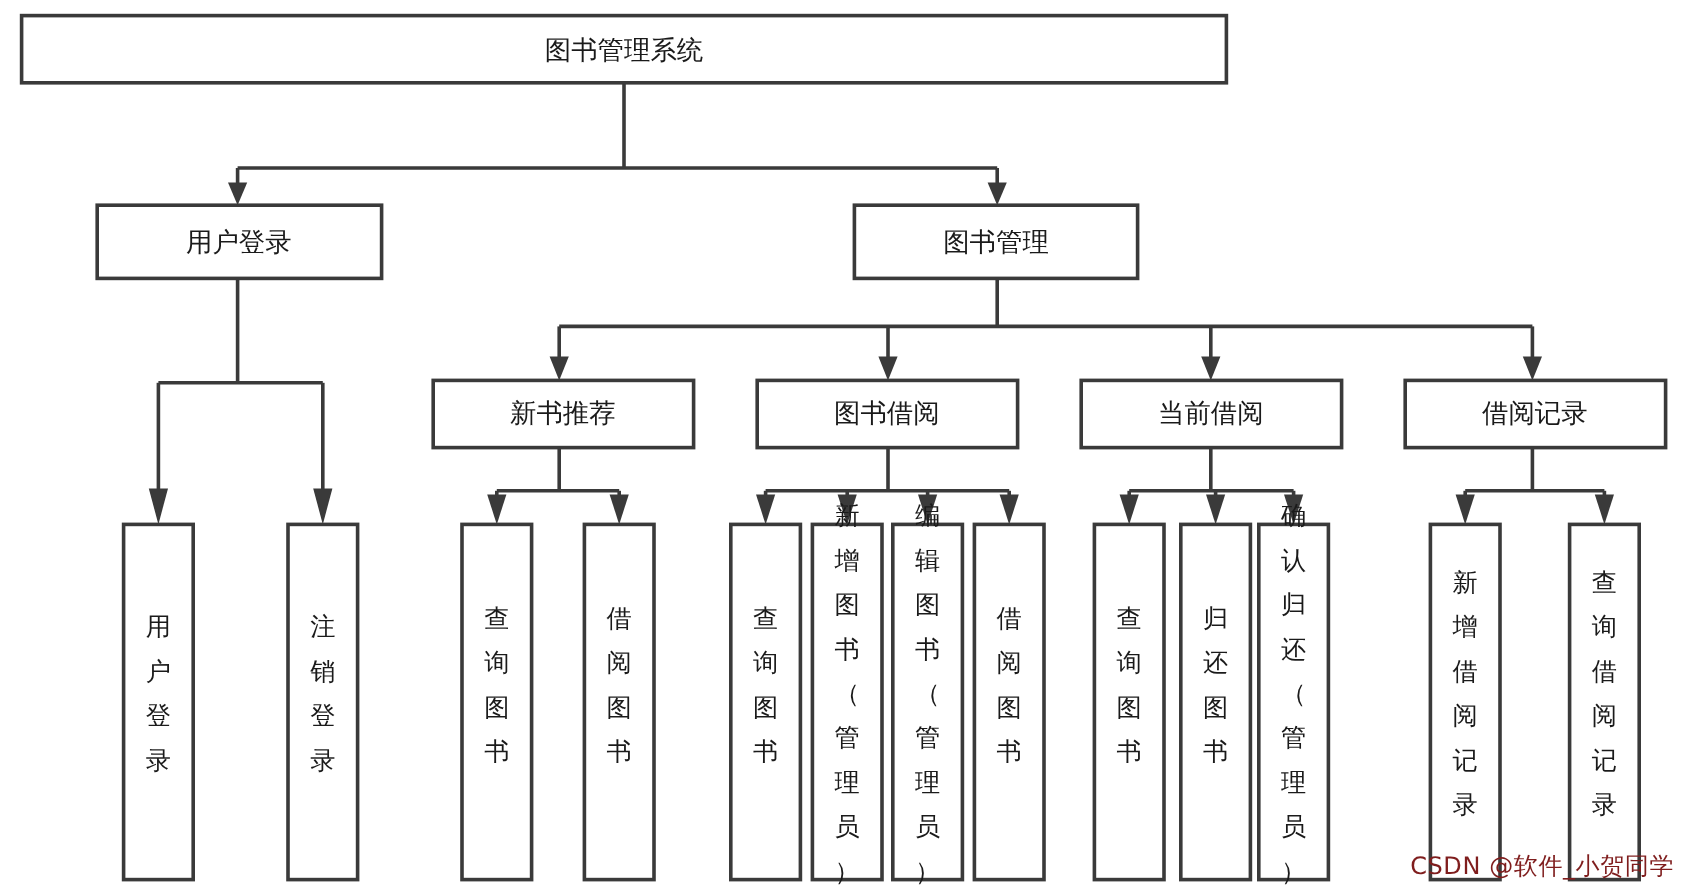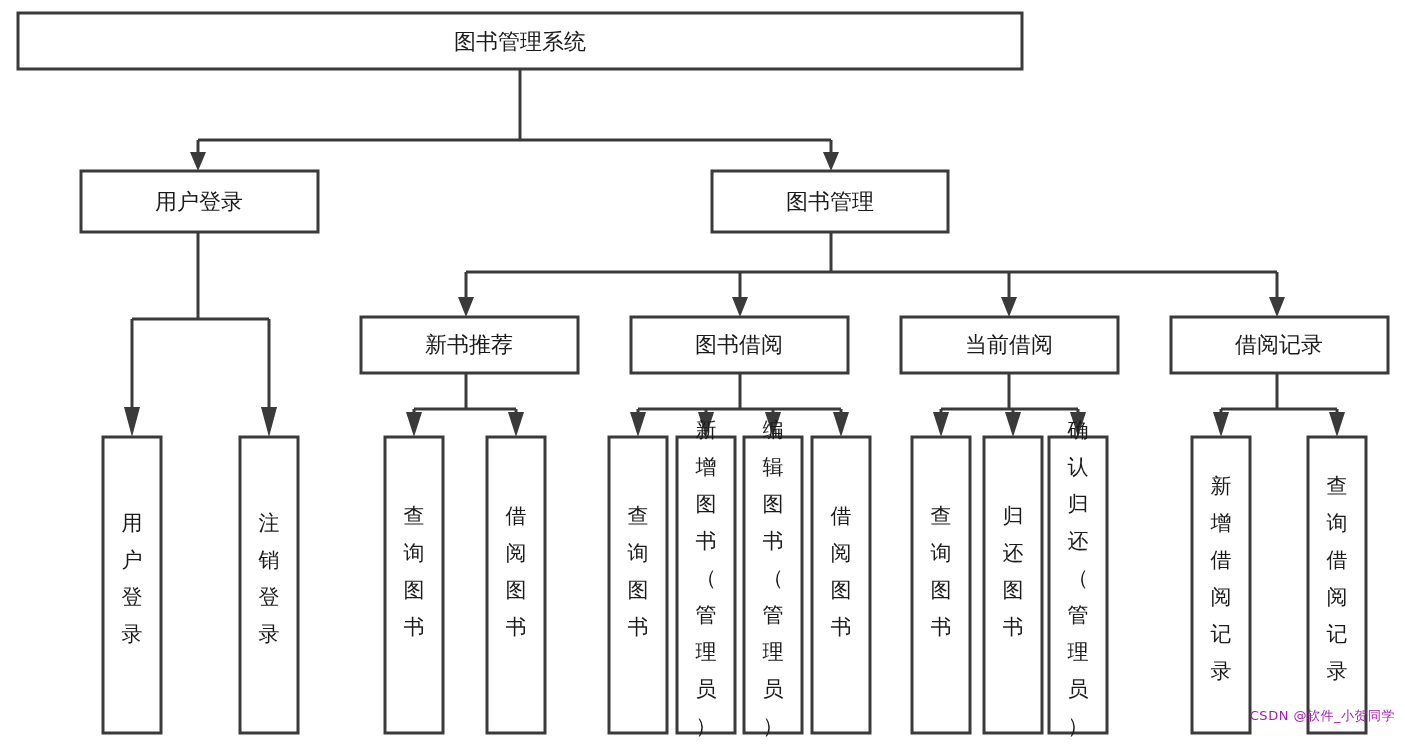--- a/index.html
+++ b/index.html
@@ -51,24 +51,24 @@
     fill: none;
     stroke-linecap: butt;
   }
   .arrow-head {
     fill: #3a3a3a;
     stroke: none;
   }
   .watermark {
     position: absolute;
     right: 10px;
-    bottom: 22px;
-    color: #a21caf;
-    font-family: "DejaVu Sans", "Liberation Sans", sans-serif;
-    font-size: 13px;
+    bottom: 12px;
+    color: #7f1d1d;
+    font-family: "DejaVu Sans", "Liberation Sans", sans-serif;
+    font-size: 20px;
     letter-spacing: 0.5px;
     white-space: nowrap;
     user-select: none;
   }
 </style>
 </head>
 <body>
 
 <div id="diagram-root">
 

